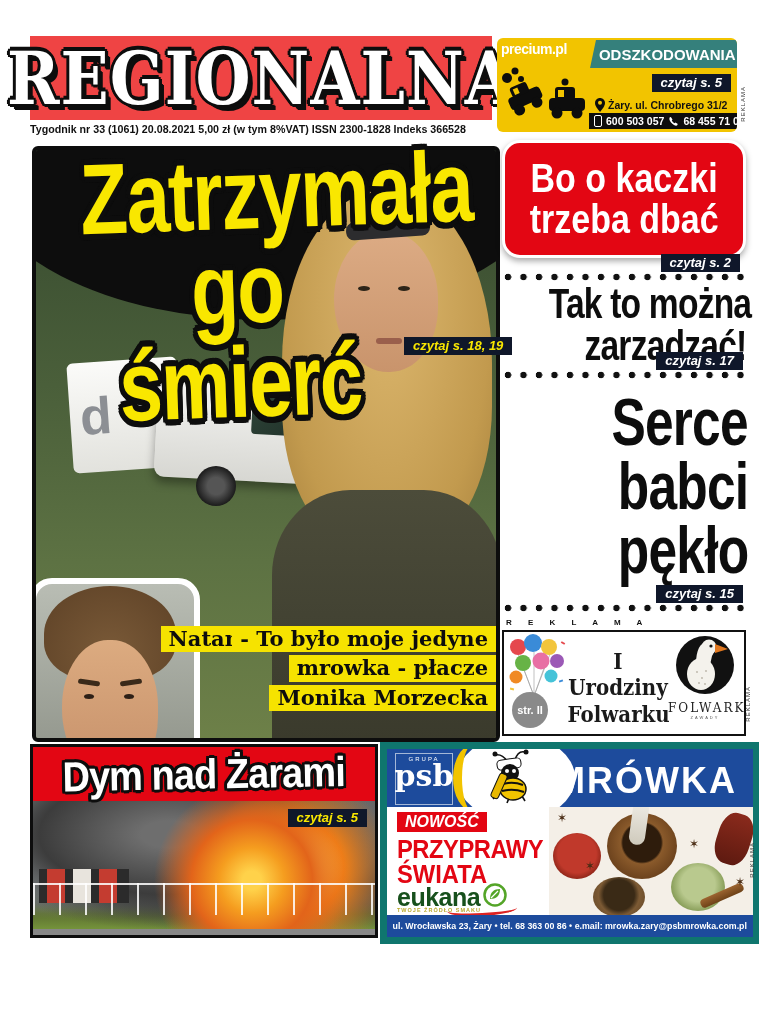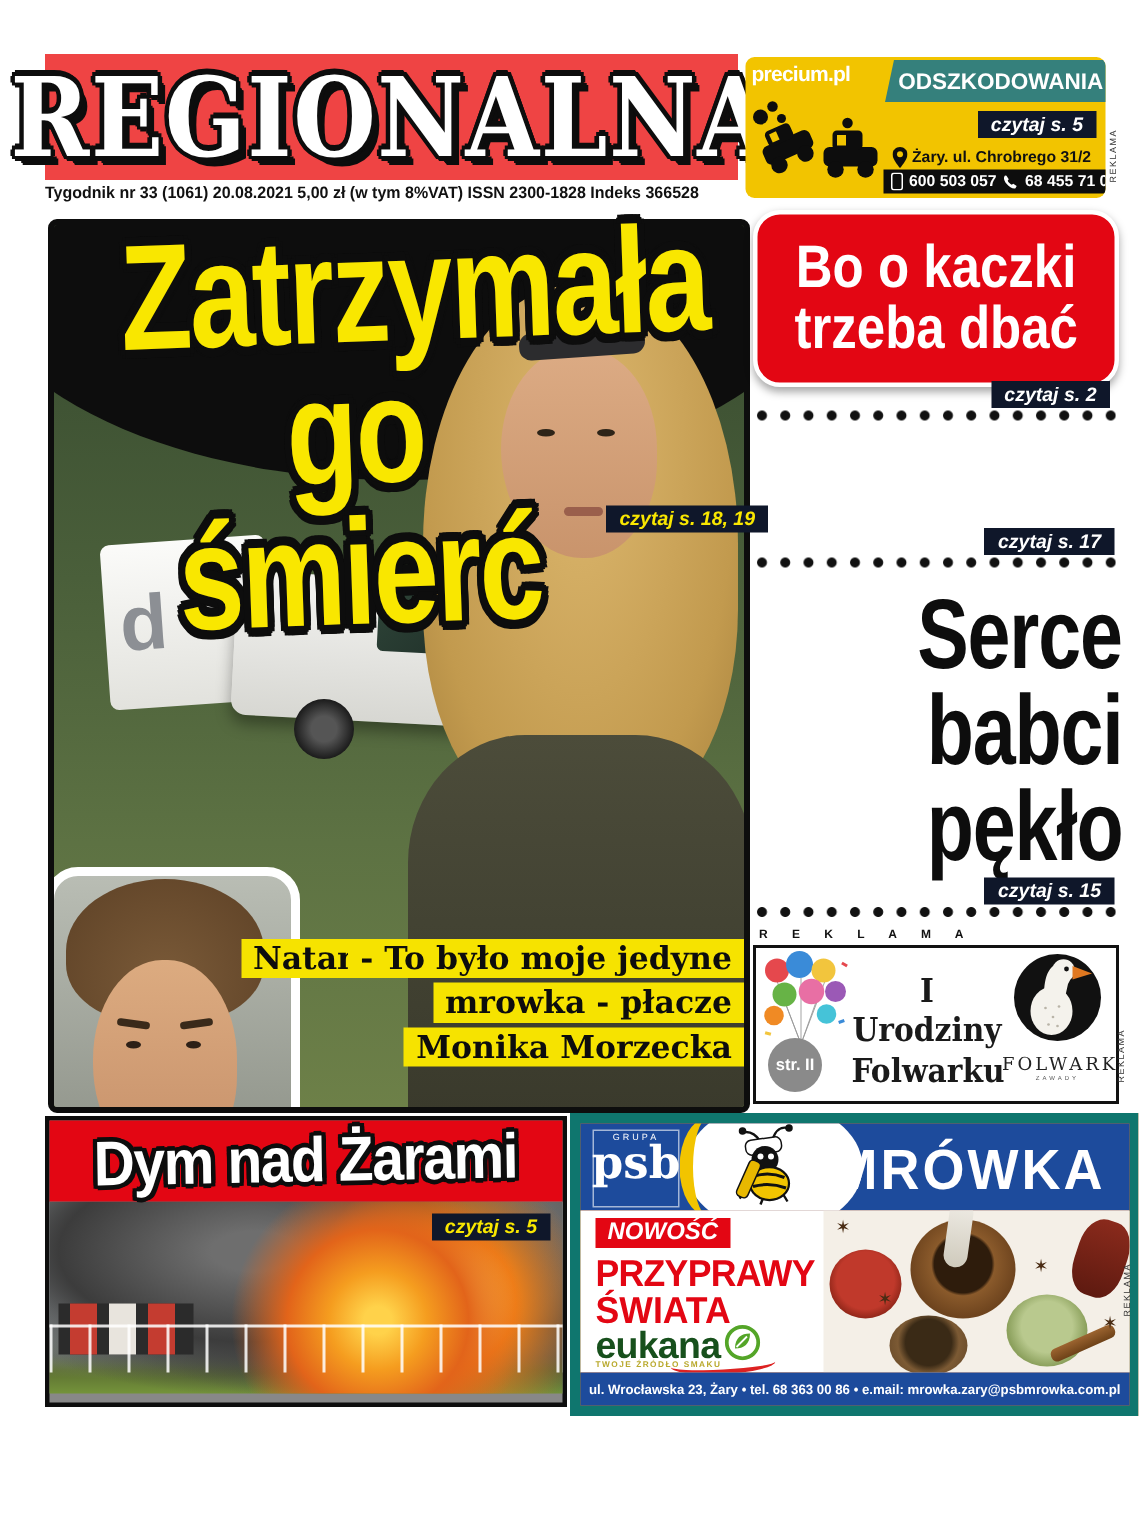--- a/index.html
+++ b/index.html
@@ -287,20 +287,24 @@
   </div>
   <div class="abs chip yellow story-chip-main">czytaj s. 18, 19</div>
 
   <div class="abs story1">
     <span class="ln">Bo o kaczki</span>
     <span class="ln">trzeba dbać</span>
   </div>
   <div class="abs chip rc-chip" style="right:19px;top:254px;">czytaj s. 2</div>
   <div class="abs dots" style="left:504px;top:273px;width:240px;"></div>
 
+  <div class="abs story2">
+    <span class="ln">Tak to można</span><br>
+    <span class="ln">zarządzać!</span>
+  </div>
   <div class="abs chip rc-chip" style="right:16px;top:352px;">czytaj s. 17</div>
   <div class="abs dots" style="left:504px;top:371px;width:240px;"></div>
 
   <div class="abs story3">
     <span class="ln">Serce</span><br>
     <span class="ln">babci</span><br>
     <span class="ln">pękło</span>
   </div>
   <div class="abs chip rc-chip" style="right:16px;top:585px;">czytaj s. 15</div>
   <div class="abs dots" style="left:504px;top:604px;width:240px;"></div>

